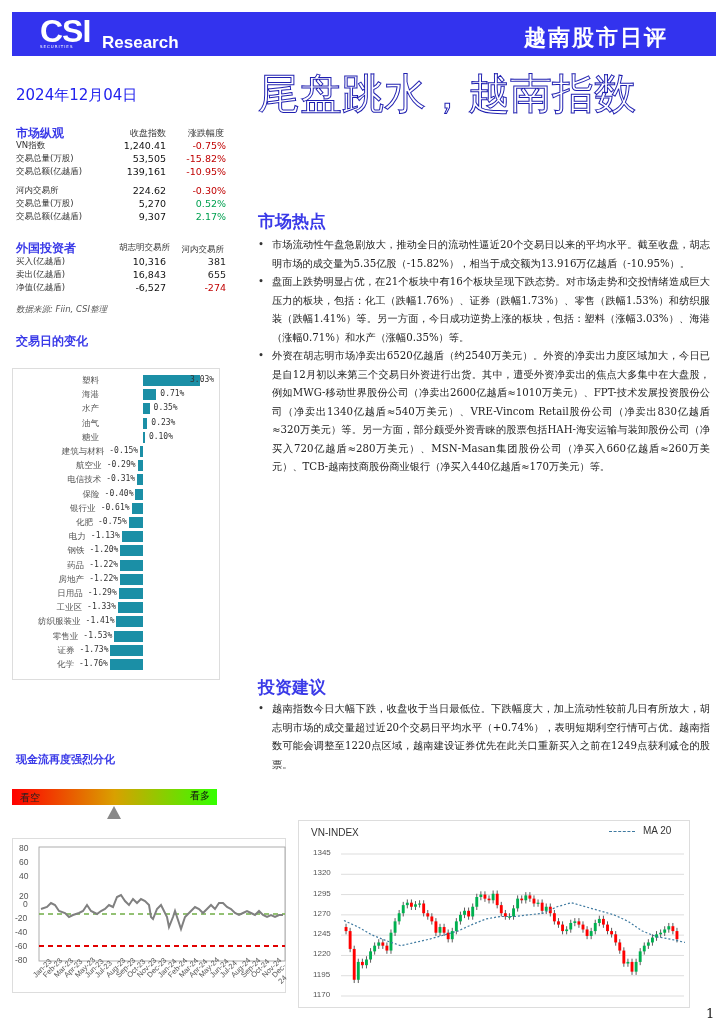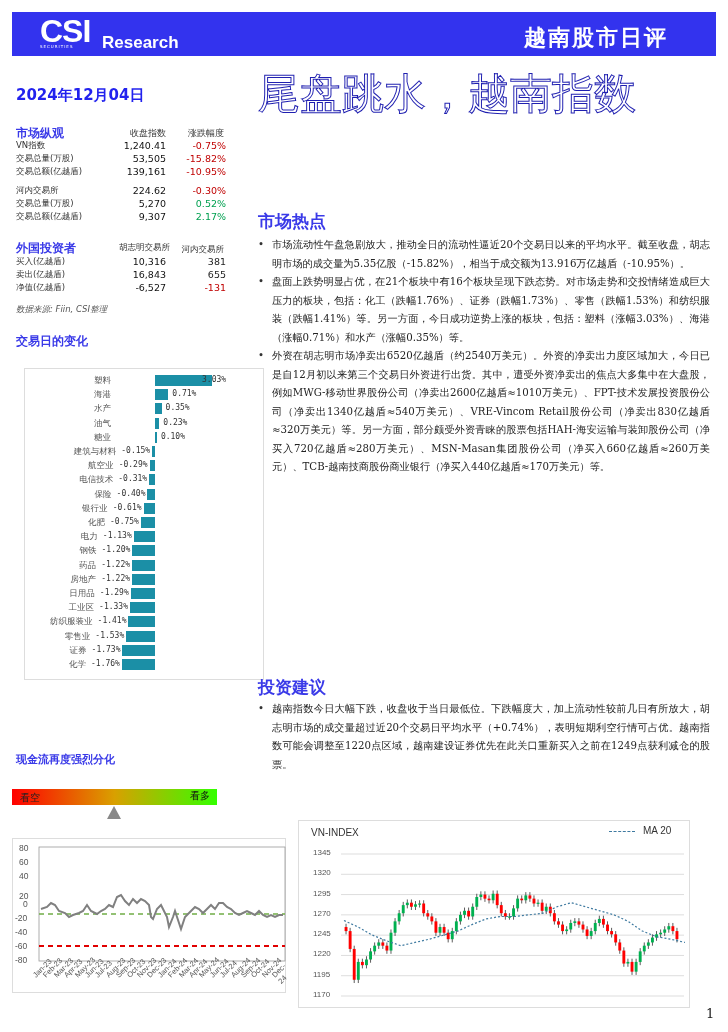--- a/index.html
+++ b/index.html
@@ -4,32 +4,32 @@
 <style>
   * { margin:0; padding:0; box-sizing:border-box; }
   body { width:728px; height:1032px; background:#fff; position:relative; overflow:hidden;
          font-family:"DejaVu Sans","Liberation Sans",sans-serif; color:#222; }
   .abs { position:absolute; }
   .banner { left:12px; top:12px; width:704px; height:44px; background:#3333ee; }
   .logo-csi { left:40px; top:16px; color:#fff; font-family:"Liberation Sans",sans-serif; font-weight:bold; font-size:32px; letter-spacing:-1px; line-height:30px; }
   .logo-sub { left:40px; top:44px; color:#fff; font-size:4px; letter-spacing:1px; }
   .logo-research { left:102px; top:33px; color:#fff; font-family:"Liberation Sans",sans-serif; font-weight:bold; font-size:17px; }
   .banner-title { right:60px; top:23px; color:#fff; font-weight:bold; font-size:22px; letter-spacing:2px; }
-  .date { left:16px; top:86px; color:#2222ee; font-weight:bold; font-size:15px; }
+  .date { left:16px; top:86px; color:#2222ee; font-weight:normal; font-size:15px; }
   .headline { left:258px; top:66px; width:450px; color:#1f1fb0; font-family:"DejaVu Serif",serif; font-size:42px; line-height:56px; -webkit-text-stroke:1px #1f1fb0; color:#fff; }
   .sec-title { color:#3a3ae8; font-weight:bold; }
   .tbl { font-size:9.5px; }
   .tbl .row { position:absolute; left:0; width:210px; height:13px; }
   .tbl .c0 { position:absolute; left:0; color:#333; font-size:8.5px; }
   .tbl .c1 { position:absolute; right:60px; text-align:right; color:#111; }
   .tbl .c2 { position:absolute; right:0; text-align:right; }
   .red { color:#c00000; }
   .green { color:#00a050; }
   .note { left:16px; top:304px; font-size:8.5px; font-style:italic; color:#555; }
-  .bar-chart { left:24px; top:368px; width:240px; height:312px; border:1px solid #ddd; }
+  .bar-chart { left:12px; top:368px; width:208px; height:312px; border:1px solid #ddd; }
   .bar-row { position:absolute; height:12px; left:0; width:206px; }
   .bar-row .lbl { position:absolute; font-size:8.5px; color:#555; white-space:nowrap; text-align:right; }
   .bar-row .bar { position:absolute; height:11px; background:#1b8fa6; top:0; }
   .bar-row .val { position:absolute; font-size:8px; font-family:"DejaVu Sans Mono",monospace; color:#333; white-space:nowrap; }
   .body-text { left:258px; width:452px; font-family:"DejaVu Serif",serif; font-size:10.2px; line-height:18.5px; color:#222; }
   .body-text ul { list-style:none; }
   .body-text li { position:relative; padding-left:14px; margin-bottom:0; text-align:justify; }
   .body-text li::before { content:"•"; position:absolute; left:0; top:0; color:#333; }
   .gauge { left:12px; top:789px; width:205px; height:16px; background:linear-gradient(to right,#ff0000,#d9a000 50%,#33ff00); }
   .gauge-left { left:20px; top:791px; font-size:10px; color:#222; }
@@ -102,21 +102,21 @@
     <span class="c2">381</span>
   </div>
   <div class="row" style="top:29px;">
     <span class="c0">卖出(亿越盾)</span>
     <span class="c1">16,843</span>
     <span class="c2">655</span>
   </div>
   <div class="row" style="top:42px;">
     <span class="c0">净值(亿越盾)</span>
     <span class="c1 red">-6,527</span>
-    <span class="c2 red">-131</span>
+    <span class="c2 red">-274</span>
   </div>
 </div>
 
 <div class="abs note">数据来源: Fiin, CSI整理</div>
 
 <div class="abs sec-title" style="left:16px; top:333px; font-size:12px;">交易日的变化</div>
 
 <div class="abs bar-chart" id="barchart">
     <div class="bar-row" style="top: 6px;">
       <div class="lbl" style="right: 120px;">塑料</div>

